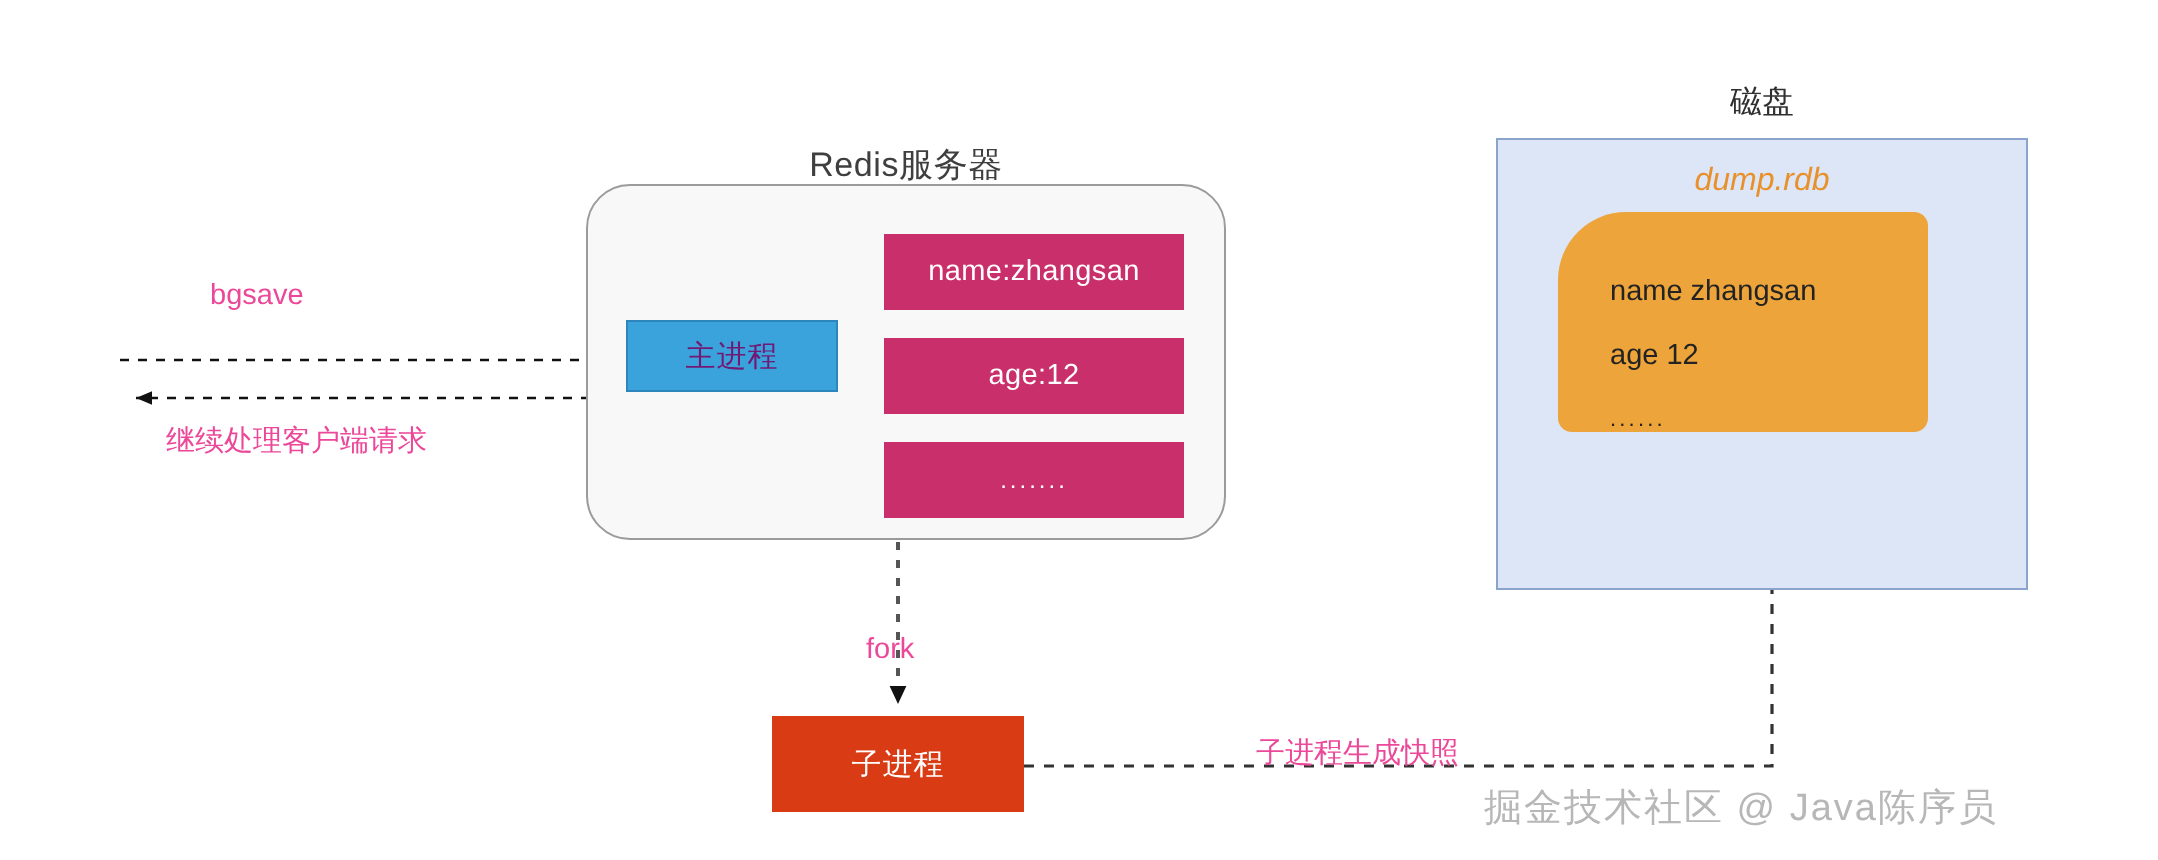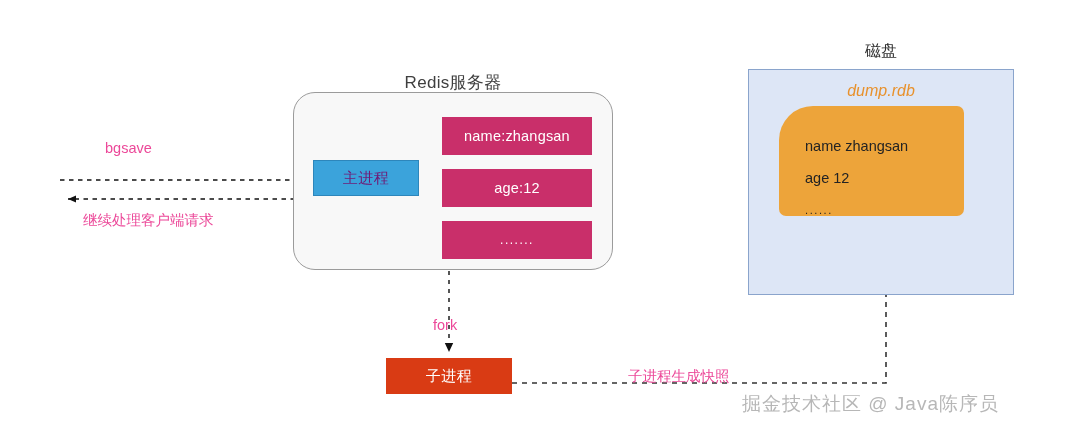--- a/index.html
+++ b/index.html
@@ -90,21 +90,21 @@
     padding: 24px 0 0 26px;
     color: #232323;
     font-size: 14.5px;
     line-height: 32px;
   }
   #rdb-shape .small { font-size: 11px; letter-spacing: 1.6px; }
 
   
   #child-process {
     left: 386px; top: 358px;
-    width: 126px; height: 36px;
+    width: 126px; height: 48px;
     background: #d93b14;
     box-sizing: border-box;
     display: flex; align-items: center; justify-content: center;
     color: #ffffff;
     font-size: 15px;
     letter-spacing: .5px;
   }
 
   
   .lbl-red { color: #ec4899; font-size: 14.5px; white-space: nowrap; }

